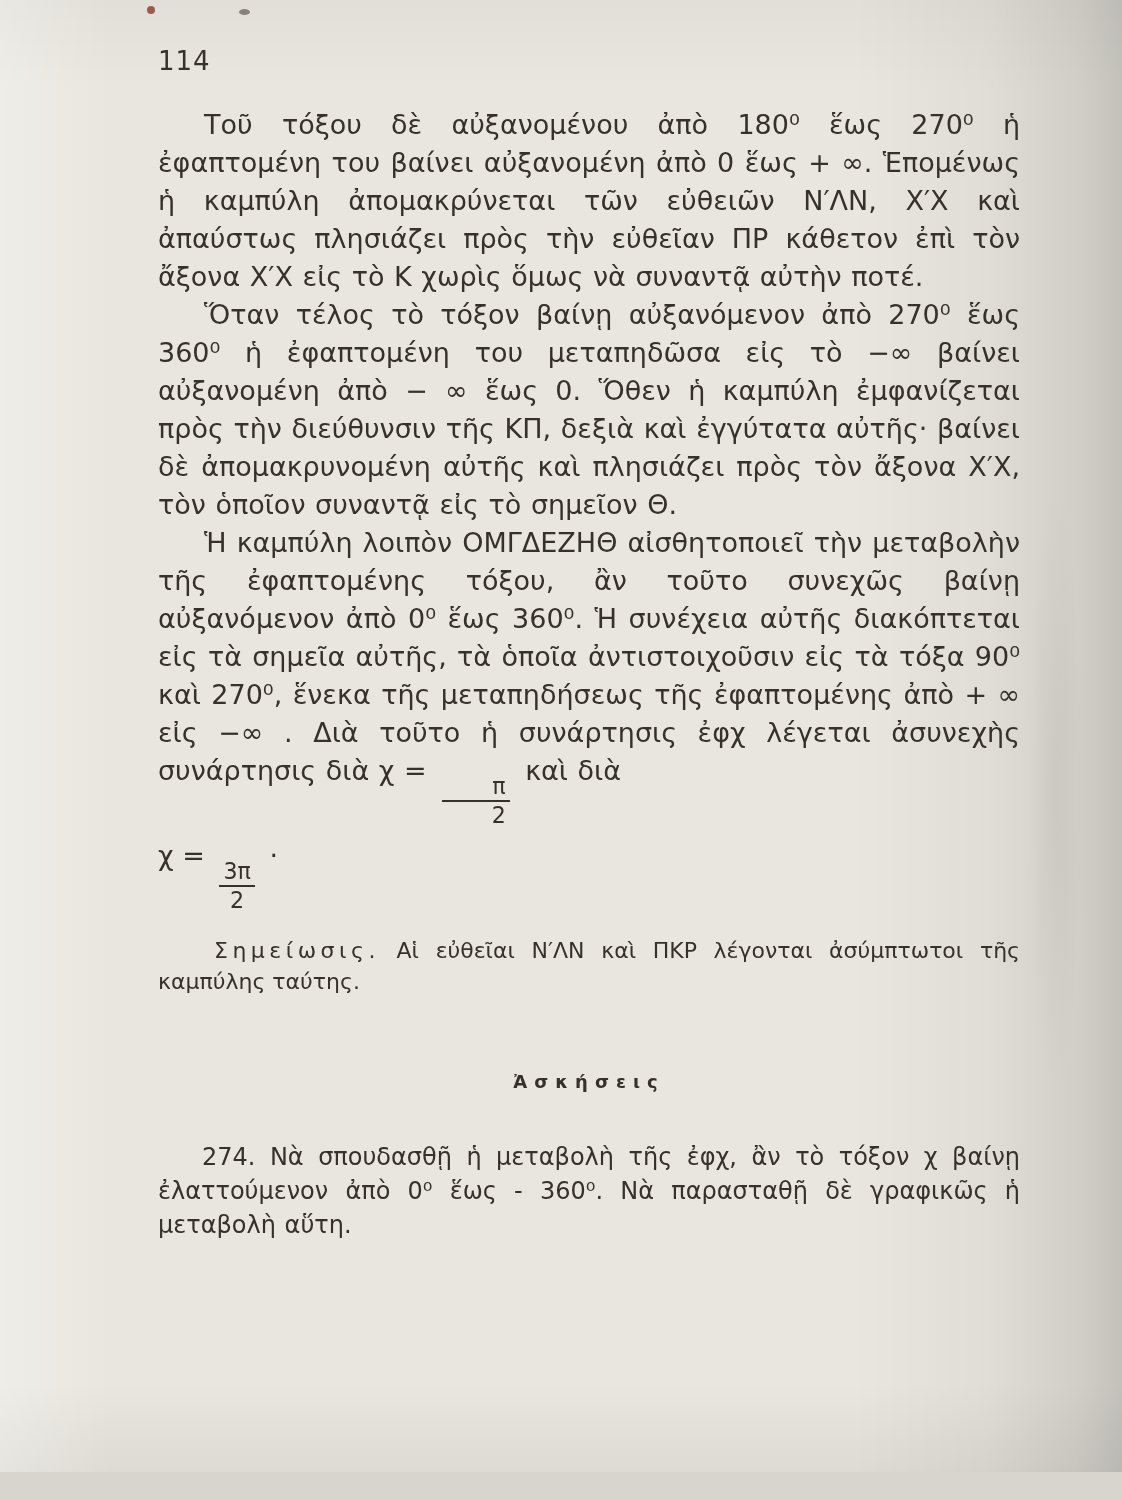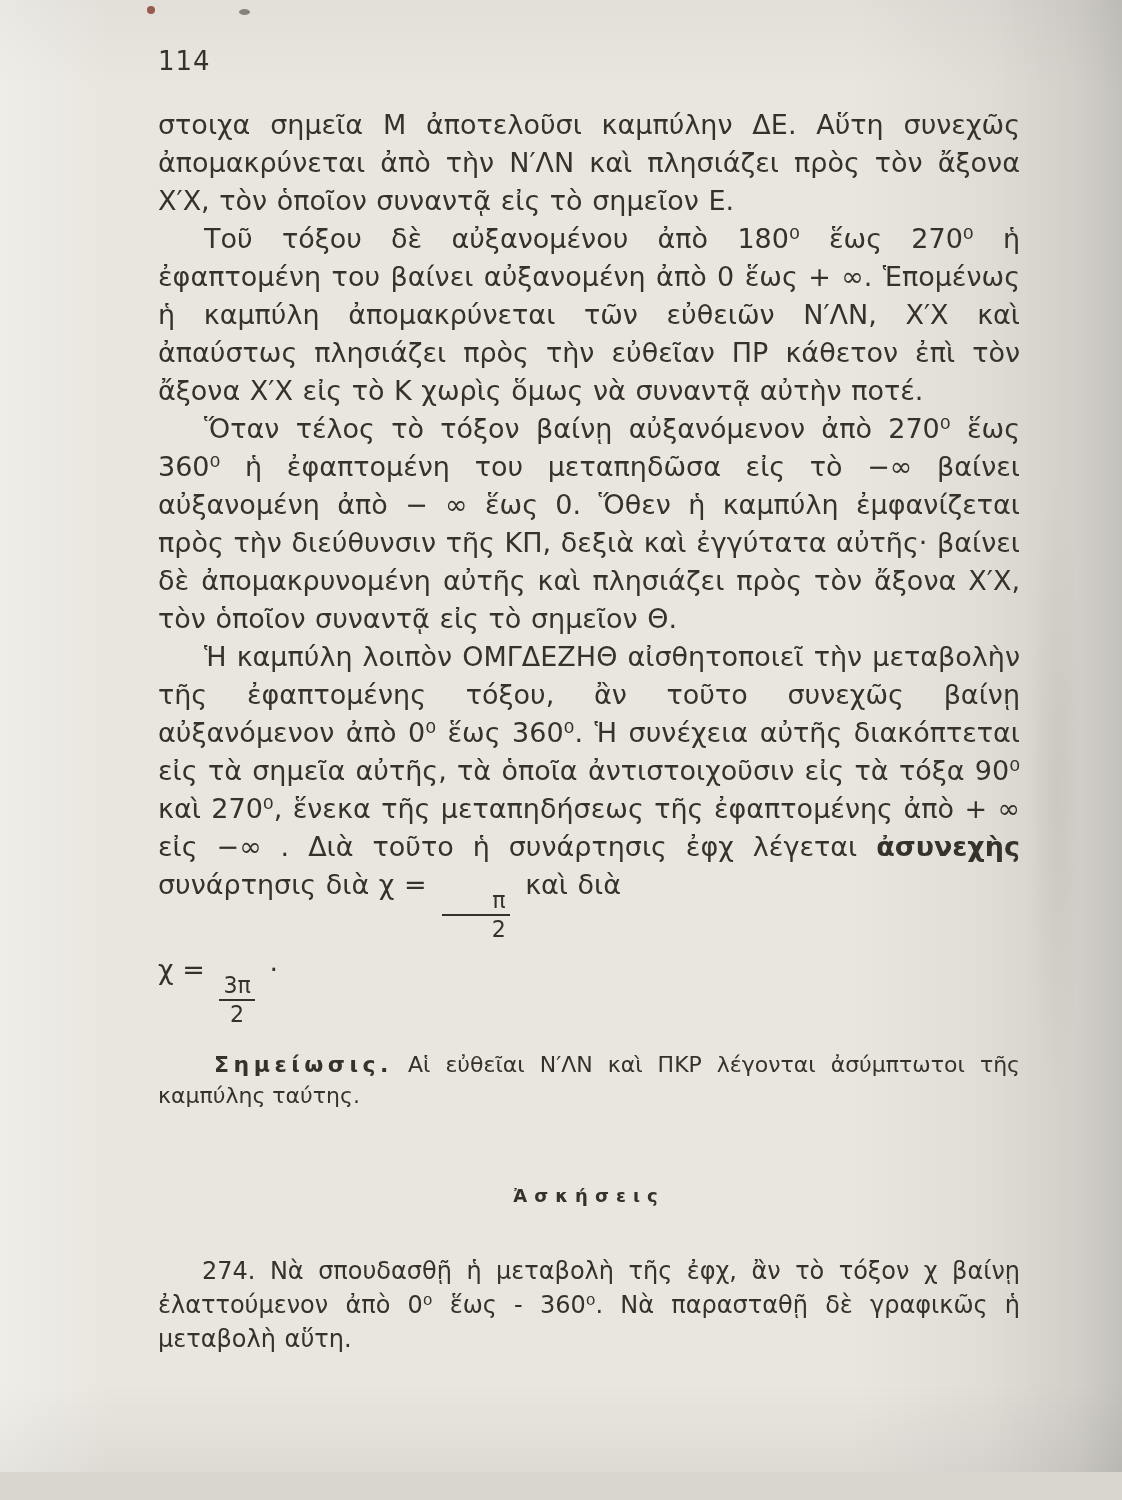--- a/index.html
+++ b/index.html
@@ -30,21 +30,21 @@
 
   .para {
     font-size: 27px;
     line-height: 38px;
     text-align: justify;
     word-spacing: 1px;
   }
   .indent { text-indent: 46px; }
   .mt { margin-top: 16px; }
 
-  b.bold-term { font-weight: bold; }
+  b.bold-term { font-weight: normal; }
 
   .frac {
     display: inline-flex;
     flex-direction: column;
     align-items: center;
     vertical-align: -0.62em;
     line-height: 1.12;
     font-size: 0.82em;
     margin: 0 6px;
   }
@@ -57,21 +57,21 @@
     margin: 10px 0 6px 0;
   }
 
   .note {
     font-size: 22px;
     line-height: 31px;
     text-align: justify;
     text-indent: 56px;
     margin-top: 22px;
   }
-  .note .spaced { letter-spacing: 4.5px; font-weight: bold; }
+  .note .spaced { letter-spacing: 4.5px; }
 
   .exercises-heading {
     text-align: center;
     font-size: 18px;
     font-weight: bold;
     letter-spacing: 7px;
     margin: 74px 0 48px 0;
   }
 
   .exercise {
@@ -88,21 +88,20 @@
 
 <div class="page">
   <span class="speck speck1"></span>
   <span class="speck speck2"></span>
   <span class="smudge"></span>
 
   <div class="page-number">114</div>
 
   <div class="content">
 
-    <p class="para">στοιχα σημεῖα Μ ἀποτελοῦσι καμπύλην ΔΕ. Αὕτη συνεχῶς ἀπομακρύνεται ἀπὸ τὴν Ν′ΛΝ καὶ πλησιάζει πρὸς τὸν ἄξονα Χ′Χ, τὸν ὁποῖον συναντᾷ εἰς τὸ σημεῖον Ε.</p>
 
     <p class="para indent">Τοῦ τόξου δὲ αὐξανομένου ἀπὸ 180⁰ ἕως 270⁰ ἡ ἐφαπτομένη του βαίνει αὐξανομένη ἀπὸ 0 ἕως + ∞. Ἑπομένως ἡ καμπύλη ἀπομακρύνεται τῶν εὐθειῶν Ν′ΛΝ, Χ′Χ καὶ ἀπαύστως πλησιάζει πρὸς τὴν εὐθεῖαν ΠΡ κάθετον ἐπὶ τὸν ἄξονα Χ′Χ εἰς τὸ Κ χωρὶς ὅμως νὰ συναντᾷ αὐτὴν ποτέ.</p>
 
     <p class="para indent">Ὅταν τέλος τὸ τόξον βαίνῃ αὐξανόμενον ἀπὸ 270⁰ ἕως 360⁰ ἡ ἐφαπτομένη του μεταπηδῶσα εἰς τὸ −∞ βαίνει αὐξανομένη ἀπὸ − ∞ ἕως 0. Ὅθεν ἡ καμπύλη ἐμφανίζεται πρὸς τὴν διεύθυνσιν τῆς ΚΠ, δεξιὰ καὶ ἐγγύτατα αὐτῆς· βαίνει δὲ ἀπομακρυνομένη αὐτῆς καὶ πλησιάζει πρὸς τὸν ἄξονα Χ′Χ, τὸν ὁποῖον συναντᾷ εἰς τὸ σημεῖον Θ.</p>
 
     <p class="para indent"><span>Ἡ καμπύλη λοιπὸν ΟΜΓΔΕΖΗΘ αἰσθητοποιεῖ τὴν μεταβολὴν τῆς ἐφαπτομένης τόξου, ἂν τοῦτο συνεχῶς βαίνῃ αὐξανόμενον ἀπὸ 0⁰ ἕως 360⁰. Ἡ συνέχεια αὐτῆς διακόπτεται εἰς τὰ σημεῖα αὐτῆς, τὰ ὁποῖα ἀντιστοιχοῦσιν εἰς τὰ τόξα 90⁰ καὶ 270⁰, ἕνεκα τῆς μεταπηδήσεως τῆς ἐφαπτομένης ἀπὸ + ∞ εἰς −∞ . Διὰ τοῦτο ἡ συνάρτησις ἐφχ λέγεται </span><b class="bold-term">ἀσυνεχὴς</b><span> συνάρτησις διὰ χ = </span><span class="frac">
           <span class="num">π</span>
           <span class="den">2</span>
         </span><span> καὶ διὰ</span></p>
 

